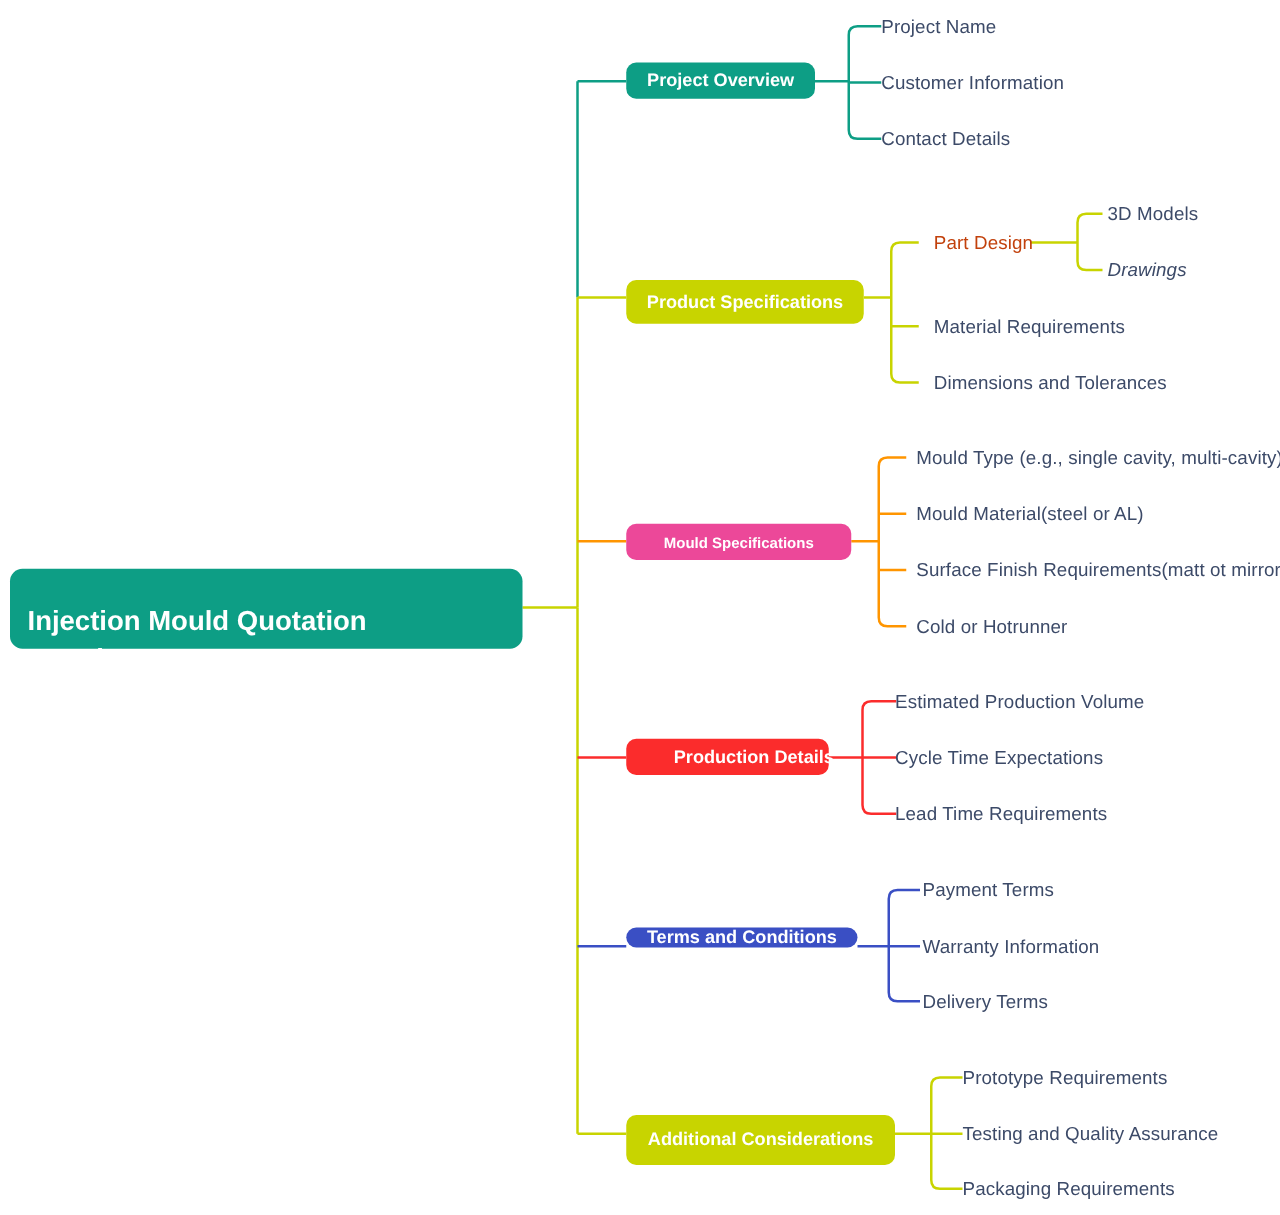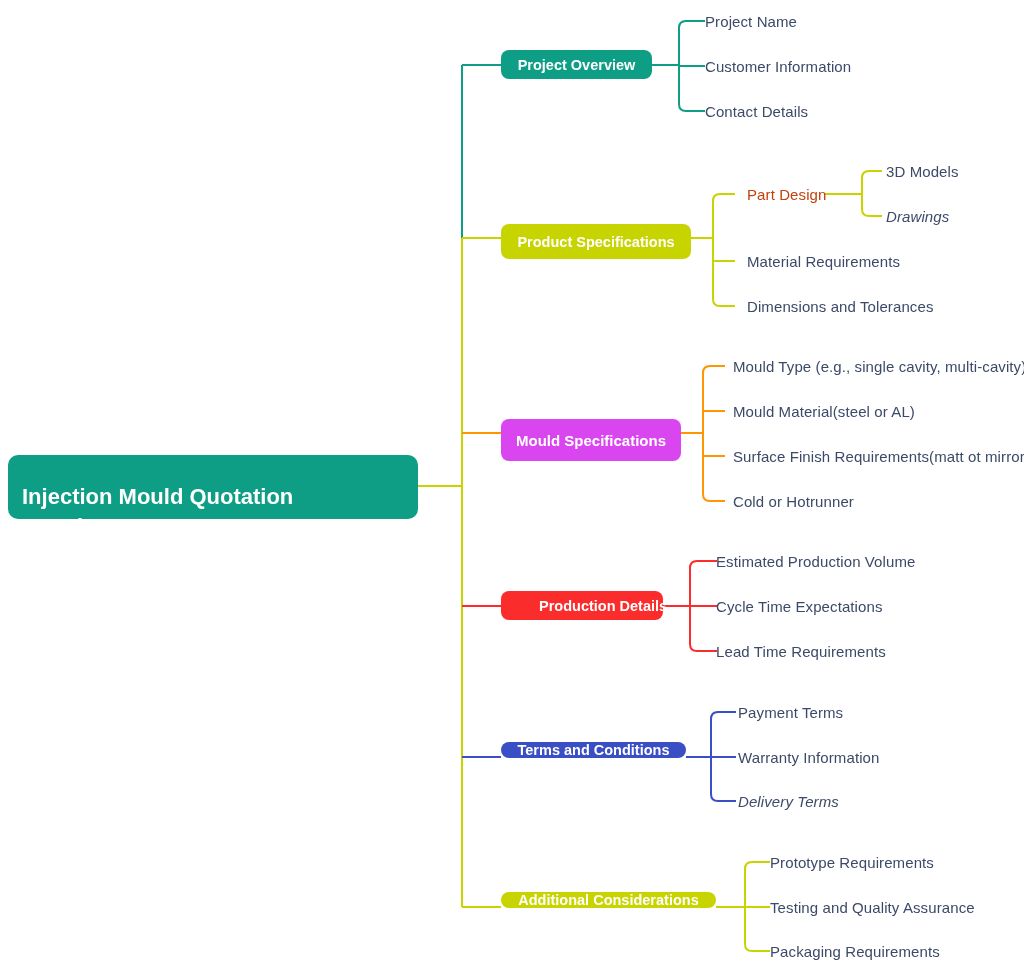--- a/index.html
+++ b/index.html
@@ -85,38 +85,38 @@
     <div class="leaf" style="left: 705px; top: 59px; color: rgb(60, 74, 104);"><span>Customer Information</span></div>
     <div class="leaf" style="left: 705px; top: 104px; color: rgb(60, 74, 104);"><span>Contact Details</span></div>
     <div class="node" style="left: 501px; top: 224px; width: 190px; height: 35px; background: rgb(200, 212, 0); font-size: 14.5px; justify-content: center;">
       <span>Product Specifications</span>
     </div>
     <div class="leaf" style="left: 747px; top: 187px; color: #c2410c;"><span>Part Design</span></div>
     <div class="leaf" style="left: 747px; top: 254px; color: rgb(60, 74, 104);"><span>Material Requirements</span></div>
     <div class="leaf" style="left: 747px; top: 299px; color: rgb(60, 74, 104);"><span>Dimensions and Tolerances</span></div>
     <div class="leaf" style="left: 886px; top: 164px; color: rgb(60, 74, 104);"><span>3D Models</span></div>
     <div class="leaf" style="left: 886px; top: 209px; color: rgb(60, 74, 104); font-style: italic;"><span>Drawings</span></div>
-    <div class="node" style="left: 501px; top: 419px; width: 180px; height: 42px; background: #d946ef; font-size: 15px; justify-content: center;">
+    <div class="node" style="left: 501px; top: 419px; width: 180px; height: 29px; background: #ec4899; font-size: 12px; justify-content: center;">
       <span>Mould Specifications</span>
     </div>
     <div class="leaf" style="left: 733px; top: 359px; color: rgb(60, 74, 104);"><span>Mould Type (e.g., single cavity, multi-cavity)</span></div>
     <div class="leaf" style="left: 733px; top: 404px; color: rgb(60, 74, 104);"><span>Mould Material(steel or AL)</span></div>
     <div class="leaf" style="left: 733px; top: 449px; color: rgb(60, 74, 104);"><span>Surface Finish Requirements(matt ot mirror)</span></div>
     <div class="leaf" style="left: 733px; top: 494px; color: rgb(60, 74, 104);"><span>Cold or Hotrunner</span></div>
     <div class="node" style="left: 501px; top: 591px; width: 162px; height: 29px; background: rgb(251, 44, 44); font-size: 14.5px; justify-content: flex-start; padding-left: 38px;">
       <span>Production Details</span>
     </div>
     <div class="leaf" style="left: 716px; top: 554px; color: rgb(60, 74, 104);"><span>Estimated Production Volume</span></div>
     <div class="leaf" style="left: 716px; top: 599px; color: rgb(60, 74, 104);"><span>Cycle Time Expectations</span></div>
     <div class="leaf" style="left: 716px; top: 644px; color: rgb(60, 74, 104);"><span>Lead Time Requirements</span></div>
     <div class="node" style="left: 501px; top: 742px; width: 185px; height: 16px; background: rgb(58, 79, 196); font-size: 14.5px; justify-content: center;">
       <span>Terms and Conditions</span>
     </div>
     <div class="leaf" style="left: 738px; top: 705px; color: rgb(60, 74, 104);"><span>Payment Terms</span></div>
     <div class="leaf" style="left: 738px; top: 750px; color: rgb(60, 74, 104);"><span>Warranty Information</span></div>
-    <div class="leaf" style="left: 738px; top: 794px; color: rgb(60, 74, 104); font-style: italic;"><span>Delivery Terms</span></div>
-    <div class="node" style="left: 501px; top: 892px; width: 215px; height: 16px; background: rgb(200, 212, 0); font-size: 14.5px; justify-content: center;">
+    <div class="leaf" style="left: 738px; top: 794px; color: rgb(60, 74, 104);"><span>Delivery Terms</span></div>
+    <div class="node" style="left: 501px; top: 892px; width: 215px; height: 40px; background: rgb(200, 212, 0); font-size: 14.5px; justify-content: center;">
       <span>Additional Considerations</span>
     </div>
     <div class="leaf" style="left: 770px; top: 855px; color: rgb(60, 74, 104);"><span>Prototype Requirements</span></div>
     <div class="leaf" style="left: 770px; top: 900px; color: rgb(60, 74, 104);"><span>Testing and Quality Assurance</span></div>
     <div class="leaf" style="left: 770px; top: 944px; color: rgb(60, 74, 104);"><span>Packaging Requirements</span></div>
   </div>
 
 </body></html>

